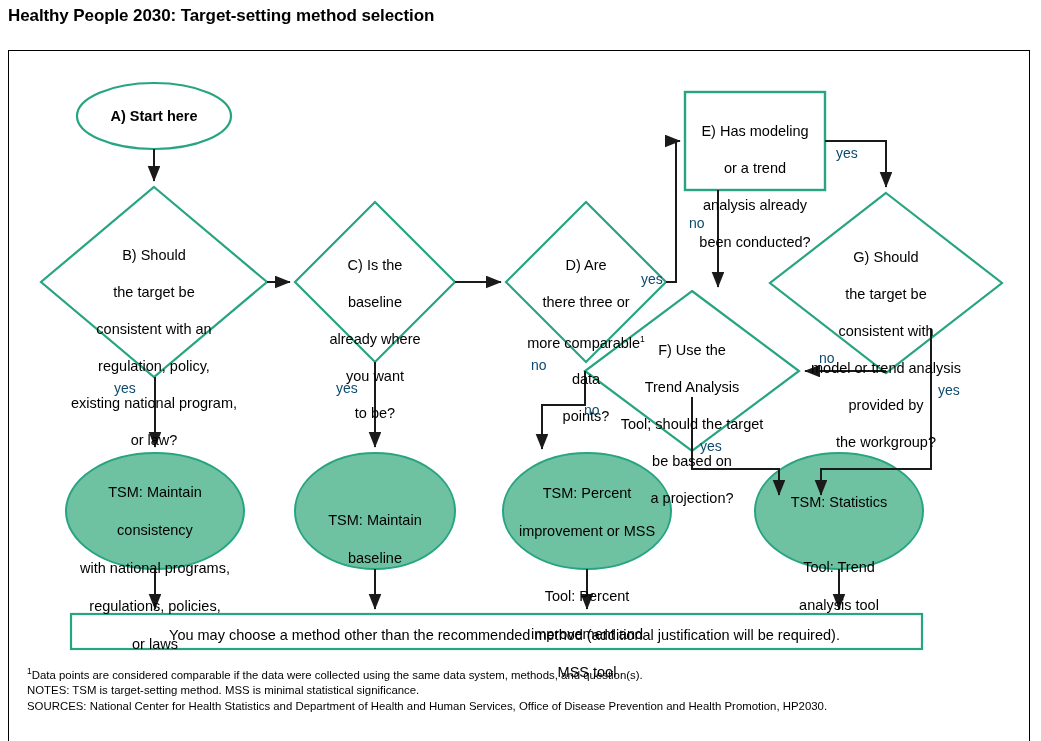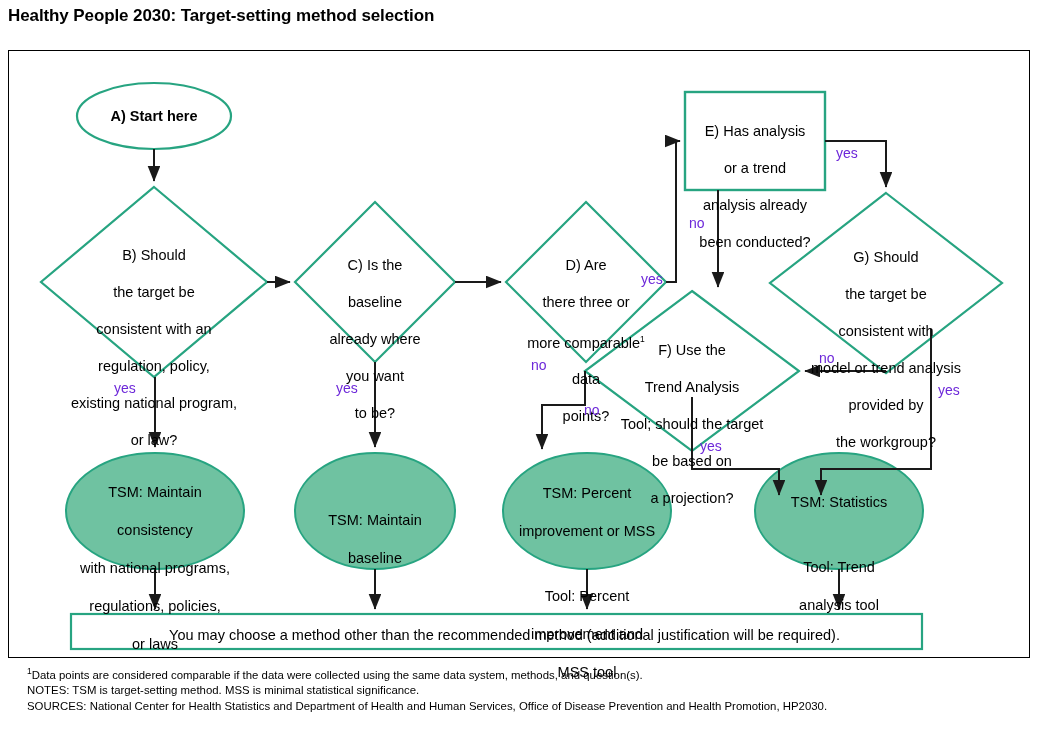--- a/index.html
+++ b/index.html
@@ -27,21 +27,21 @@
     font-size: 17px;
     font-weight: bold;
     letter-spacing: -0.1px;
     white-space: nowrap;
   }
   #figure-frame {
     position: absolute;
     left: 8px;
     top: 50px;
     width: 1022px;
-    height: 608px;
+    height: 692px;
     border: 1.4px solid #000000;
     box-sizing: border-box;
     background: #ffffff;
   }
   #flow-svg {
     position: absolute;
     left: 0;
     top: 0;
   }
   .node-text {
@@ -51,21 +51,21 @@
     line-height: 18.5px;
     color: #000000;
     pointer-events: none;
     white-space: pre-line;
   }
   .node-text.bold { font-weight: bold; font-size: 14.5px; }
   .edge-label {
     position: absolute;
     font-size: 14px;
     line-height: 15px;
-    color: #6d28d9;
+    color: #0c4a6e;
   }
   .term-text { font-size: 14.5px; line-height: 19px; }
   .term-text .gap { display:block; height: 8px; }
   #bottom-note-text {
     position: absolute;
     width: 100%;
     text-align: center;
     font-size: 14.5px;
     top: 13px;
   }
@@ -173,21 +173,21 @@
 
     <div class="node-text" style="left:496px; top:186px; width:162px;">
       <div>D) Are</div>
       <div>there three or</div>
       <div><span>more comparable</span><span class="sup">1</span></div>
       <div>data</div>
       <div>points?</div>
     </div>
 
     <div class="node-text" style="left:678px; top:52px; width:136px;">
-      <div>E) Has analysis</div>
+      <div>E) Has modeling</div>
       <div>or a trend</div>
       <div>analysis already</div>
       <div>been conducted?</div>
     </div>
 
     <div class="node-text" style="left:581px; top:271px; width:204px;">
       <div>F) Use the</div>
       <div>Trend Analysis</div>
       <div>Tool; should the target</div>
       <div>be based on</div>

